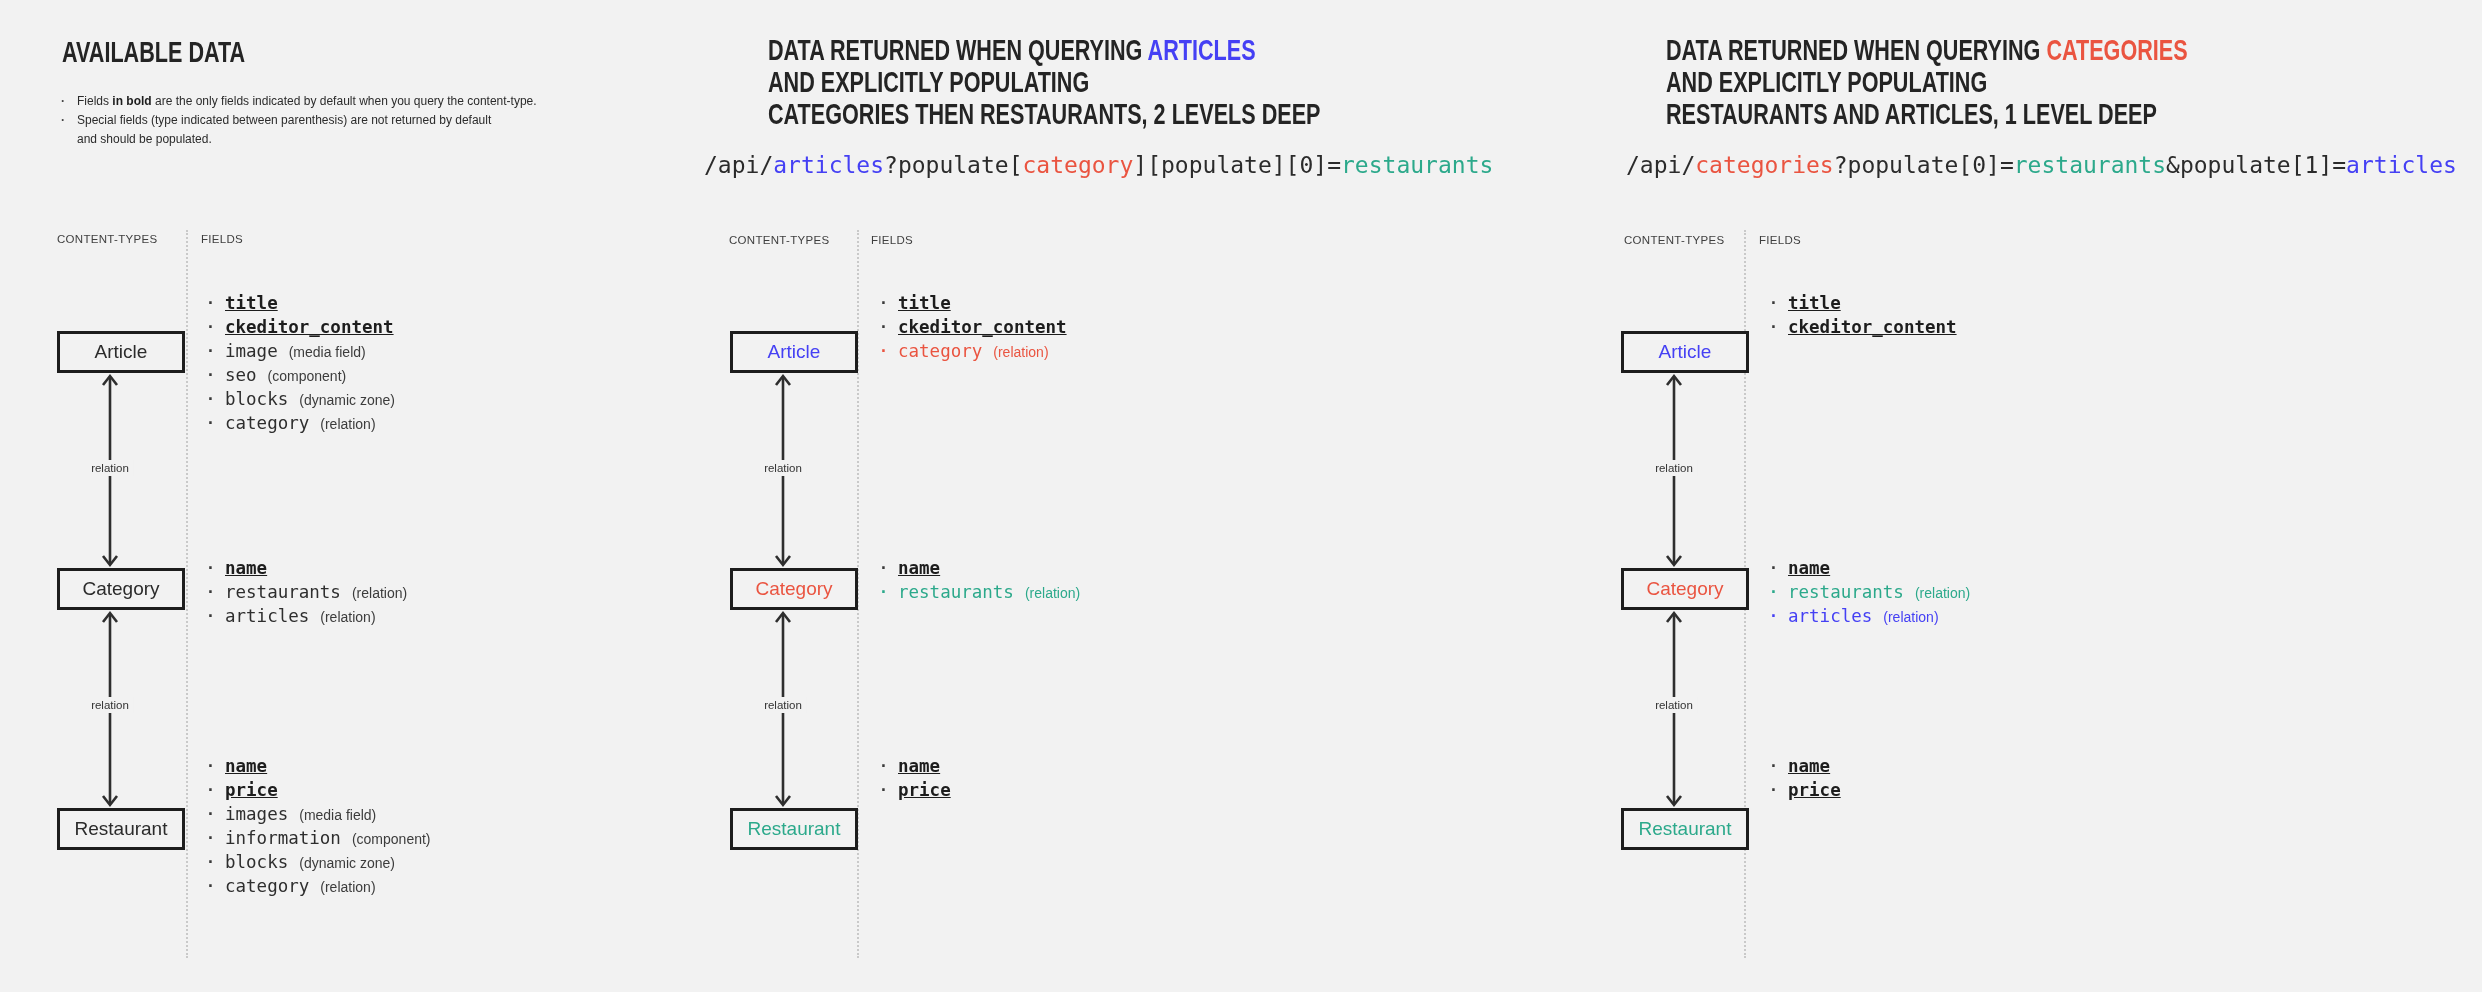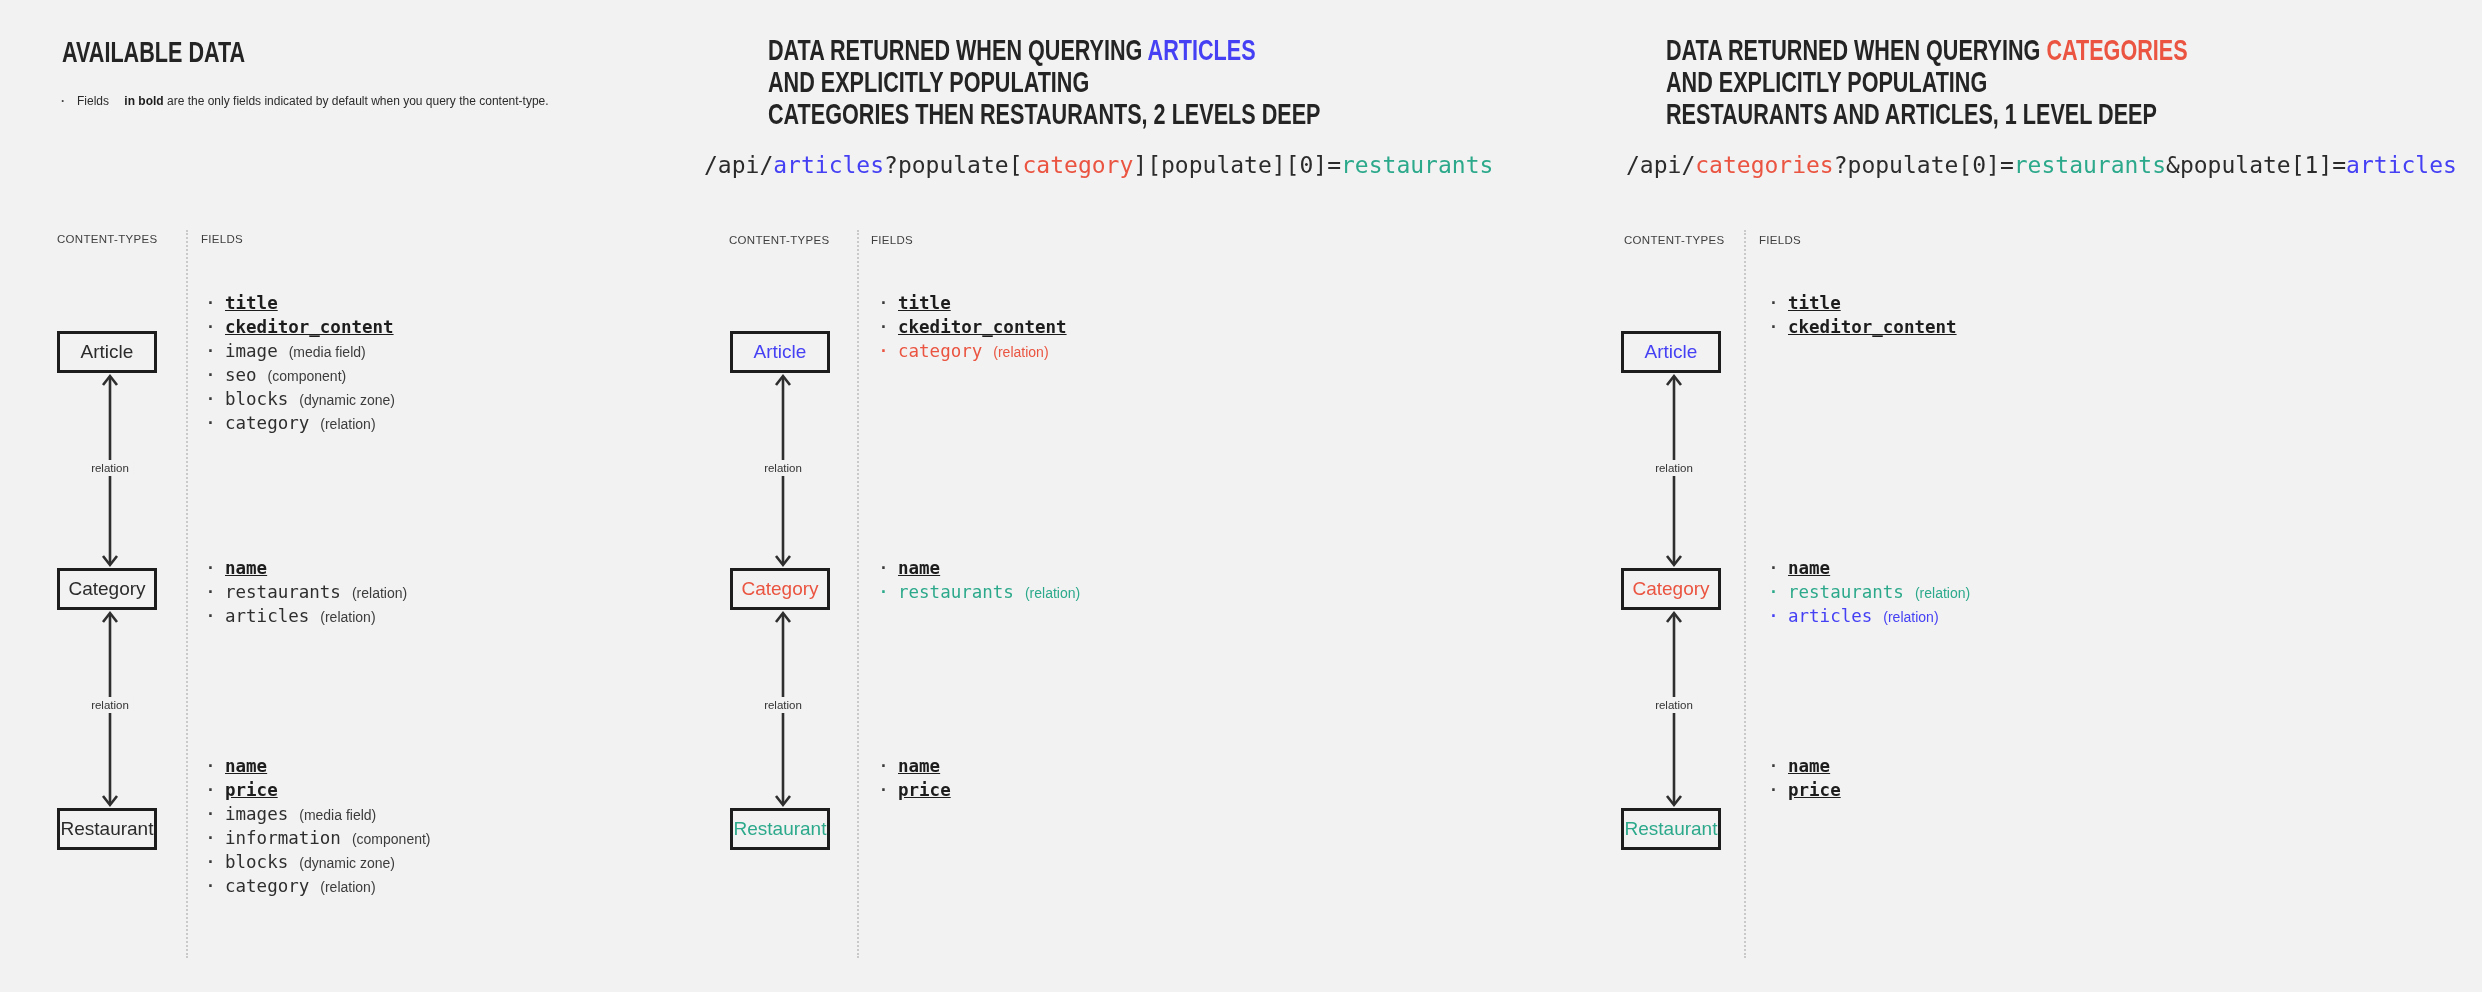--- a/index.html
+++ b/index.html
@@ -10,36 +10,36 @@
   .htitle{position:absolute;margin-left:40px;}
   .hline{font-family:"Liberation Sans",sans-serif;font-weight:700;font-size:30px;line-height:32px;
          color:#242424;white-space:nowrap;transform:scaleX(.72);transform-origin:0 50%;}
   .avail{font-family:"Liberation Sans",sans-serif;font-weight:700;font-size:30px;line-height:32px;
          color:#242424;white-space:nowrap;transform:scaleX(.72);transform-origin:0 50%;position:absolute;}
 
   
   .notes{position:absolute;list-style:none;margin:0;padding:0;}
   .notes li{position:relative;padding-left:20px;font-size:12px;line-height:19px;color:#2b2b2b;white-space:nowrap;}
   .notes li::before{content:"\00b7";position:absolute;left:4px;font-weight:700;color:#444;}
-  .notes b{font-weight:700;color:#1d1d1d;margin-left:12px;}
+  .notes b{font-weight:700;color:#1d1d1d;}
 
   
   .code{position:absolute;font-family:"DejaVu Sans Mono","Liberation Mono",monospace;font-size:23px;
         color:#2b2b2b;white-space:nowrap;}
 
   .c-blue{color:var(--blue,#4540f4);}
   .c-red{color:var(--red,#ea5440);}
   .c-teal{color:var(--teal,#2ca98b);}
 
   
   .colhead{position:absolute;font-size:11.5px;letter-spacing:.3px;color:#3f3f3f;white-space:nowrap;}
   .vdot{position:absolute;width:0;border-left:2px dotted #c9c9c9;top:230px;height:728px;}
 
   
-  .box{position:absolute;width:100px;height:42px;border:3px solid #1d1d1d;box-sizing:border-box;
+  .box{position:absolute;width:128px;height:42px;border:3px solid #1d1d1d;box-sizing:border-box;
        background:var(--bg,#f2f2f2);display:flex;align-items:center;justify-content:center;
        font-size:19px;color:#2b2b2b;}
 
   
   .arrow{position:absolute;}
   .arrow line,.arrow polyline{stroke:#2e2e2e;stroke-width:2.6;fill:none;}
 
   .rel{position:absolute;transform:translate(-50%,-50%);background:var(--bg,#f2f2f2);
        font-size:11.5px;color:#333;padding:2px 4px;white-space:nowrap;}
 
@@ -58,20 +58,21 @@
 </head>
 <body>
 
 <div class="canvas">
 
   <div>
     <div class="avail" style="left:62px;top:36px">AVAILABLE DATA</div>
 
     <ul class="notes" style="left:57px;top:92px">
       <li><span>Fields </span><b>in bold</b><span> are the only fields indicated by default when you query the content-type.</span></li>
+      <li><span>Special fields (type indicated between parenthesis) are not returned by default</span><br><span>and should be populated.</span></li>
     </ul>
 
     <div class="colhead" style="left:57px;top:233px">CONTENT-TYPES</div>
     <div class="colhead" style="left:201px;top:233px">FIELDS</div>
     <div class="vdot" style="left:186px"></div>
 
     <div class="box" style="left:57px;top:331px">
         <span>Article</span>
       </div>
     <div class="box" style="left:57px;top:568px">

